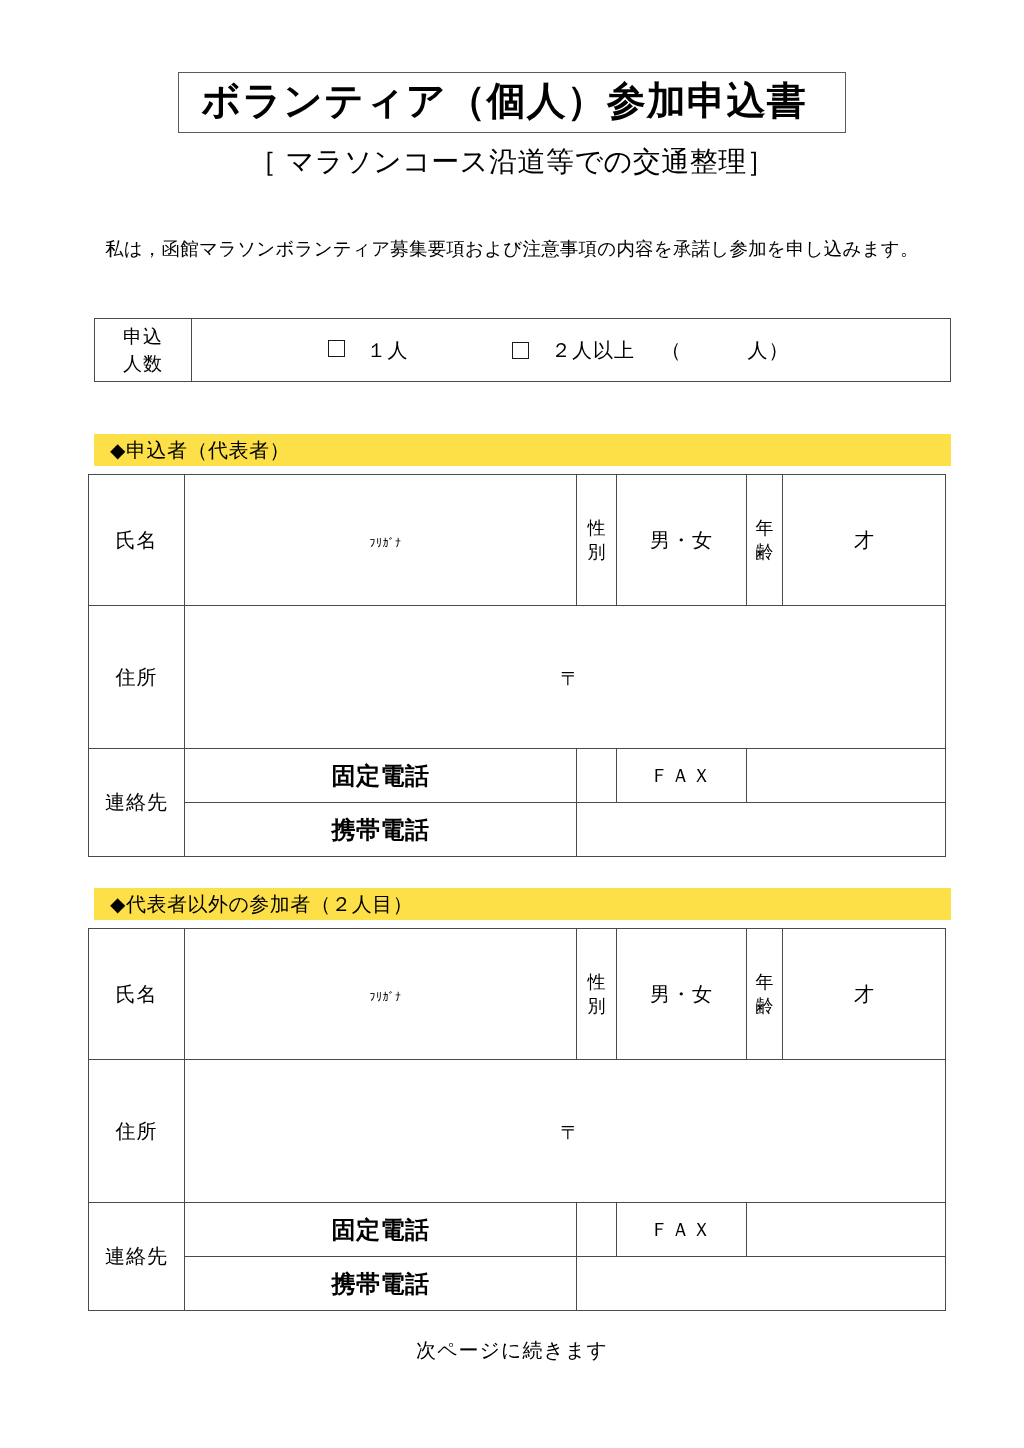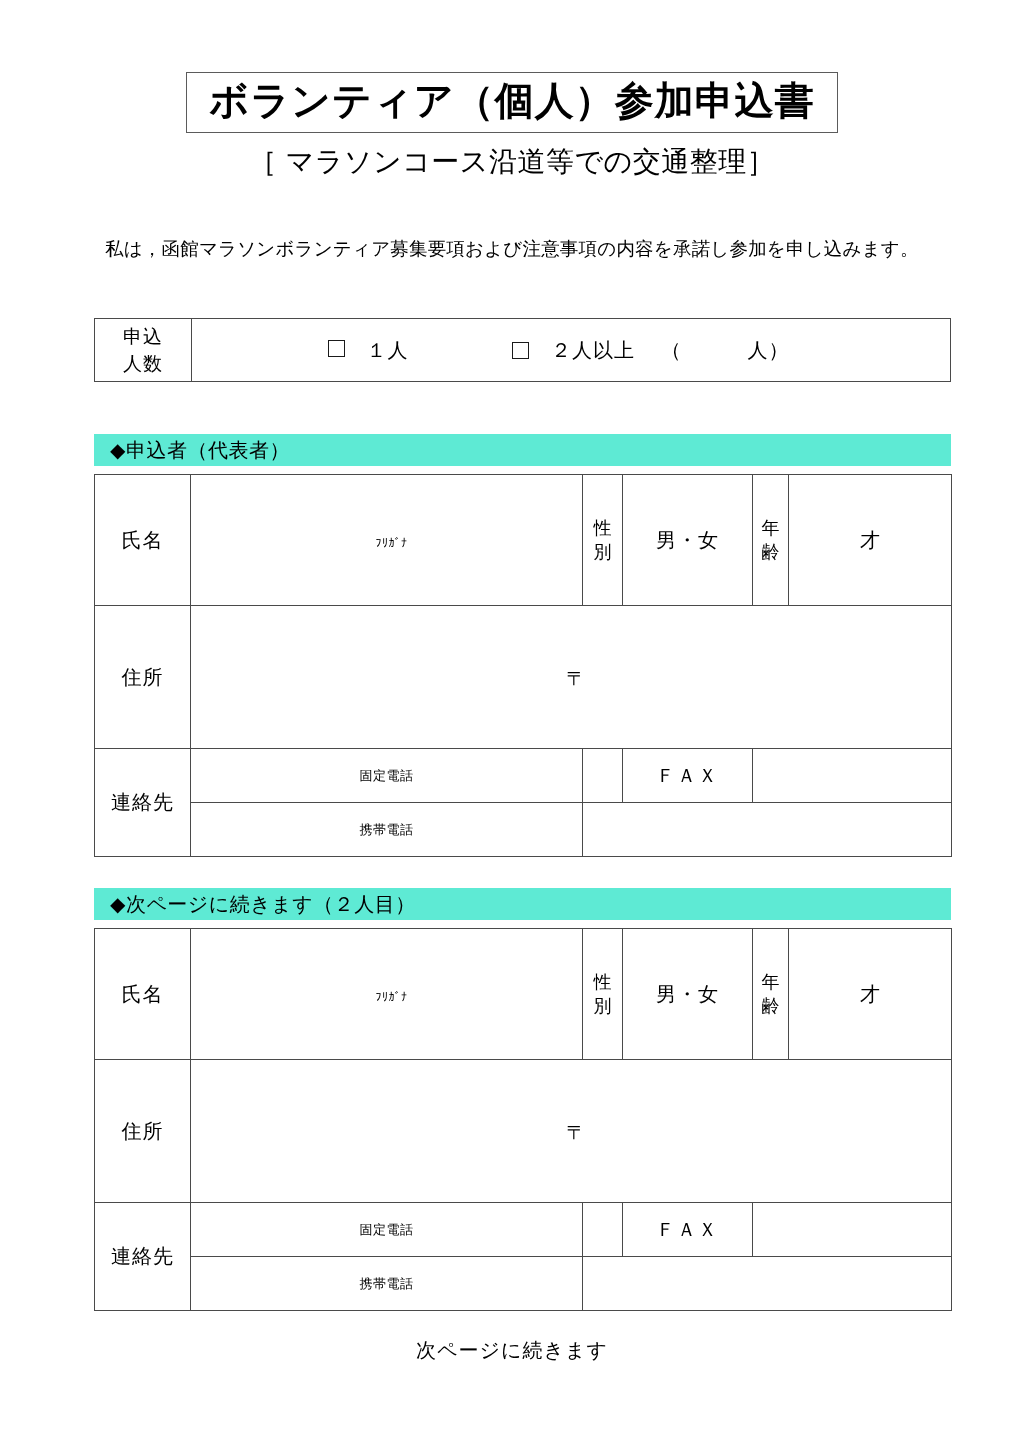--- a/index.html
+++ b/index.html
@@ -38,21 +38,21 @@
     letter-spacing: 1px;
     font-weight: 500;
   }
   .title-box-wrap {
     margin-top: 6px;
     display: flex;
     justify-content: center;
   }
   .title-box {
     border: 1.5px solid #5b5b5b;
-    padding: 5px 22px 8px 22px;
+    padding: 5px 38px 8px 22px;
     font-size: 39px;
     line-height: 46px;
     font-weight: bold;
     letter-spacing: 1px;
     white-space: nowrap;
   }
   .subtitle-line {
     margin-top: 12px;
     font-size: 28px;
     line-height: 34px;
@@ -125,34 +125,34 @@
     letter-spacing: 1px;
     white-space: pre;
   }
 
   
   .section-bar {
     position: absolute;
     left: 94px;
     width: 857px;
     height: 32px;
-    background: #5eead4;
+    background: #fde047;
     font-size: 20px;
     line-height: 32px;
     letter-spacing: 0.5px;
     padding-left: 16px;
     box-sizing: border-box;
     font-weight: 500;
   }
   #section-bar-1 { top: 434px; }
   #section-bar-2 { top: 888px; }
 
   
   .person-table {
-    left: 94px;
+    left: 88px;
     width: 857px;
   }
   #person-table-1 { top: 474px; }
   #person-table-2 { top: 928px; }
 
   .col-label   { width: 96px; }
   .col-name    { width: 392px; }
   .col-sex-lbl { width: 40px; }
   .col-sex-val { width: 130px; }
   .col-age-lbl { width: 36px; }
@@ -187,22 +187,23 @@
   }
   .postal {
     font-size: 19px;
     padding: 4px 0 0 10px;
   }
   .big-label {
     font-size: 20px;
     letter-spacing: 1px;
   }
   .mid-label {
-    font-size: 13px;
+    font-size: 24px;
     letter-spacing: 0.5px;
+    font-weight: bold;
   }
   .fax-label {
     font-size: 19px;
     letter-spacing: 2px;
   }
   .sex-val { font-size: 20px; letter-spacing: 1px; }
   .age-unit { font-size: 20px; }
 
   
   .footer-note {
@@ -295,21 +296,21 @@
       <td class="fax-label">ＦＡＸ</td>
       <td colspan="2"></td>
     </tr>
     <tr class="row-tel">
       <td class="mid-label">携帯電話</td>
       <td colspan="4"></td>
     </tr>
   </tbody>
     </table>
 
-  <div class="section-bar" id="section-bar-2">◆次ページに続きます（２人目）</div>
+  <div class="section-bar" id="section-bar-2">◆代表者以外の参加者（２人目）</div>
 
   <table class="tbl person-table" id="person-table-2">
     <colgroup>
       <col class="col-label">
         <col class="col-name">
         <col class="col-sex-lbl">
       <col class="col-sex-val">
         <col class="col-age-lbl">
         <col class="col-age-val">
     </colgroup>

